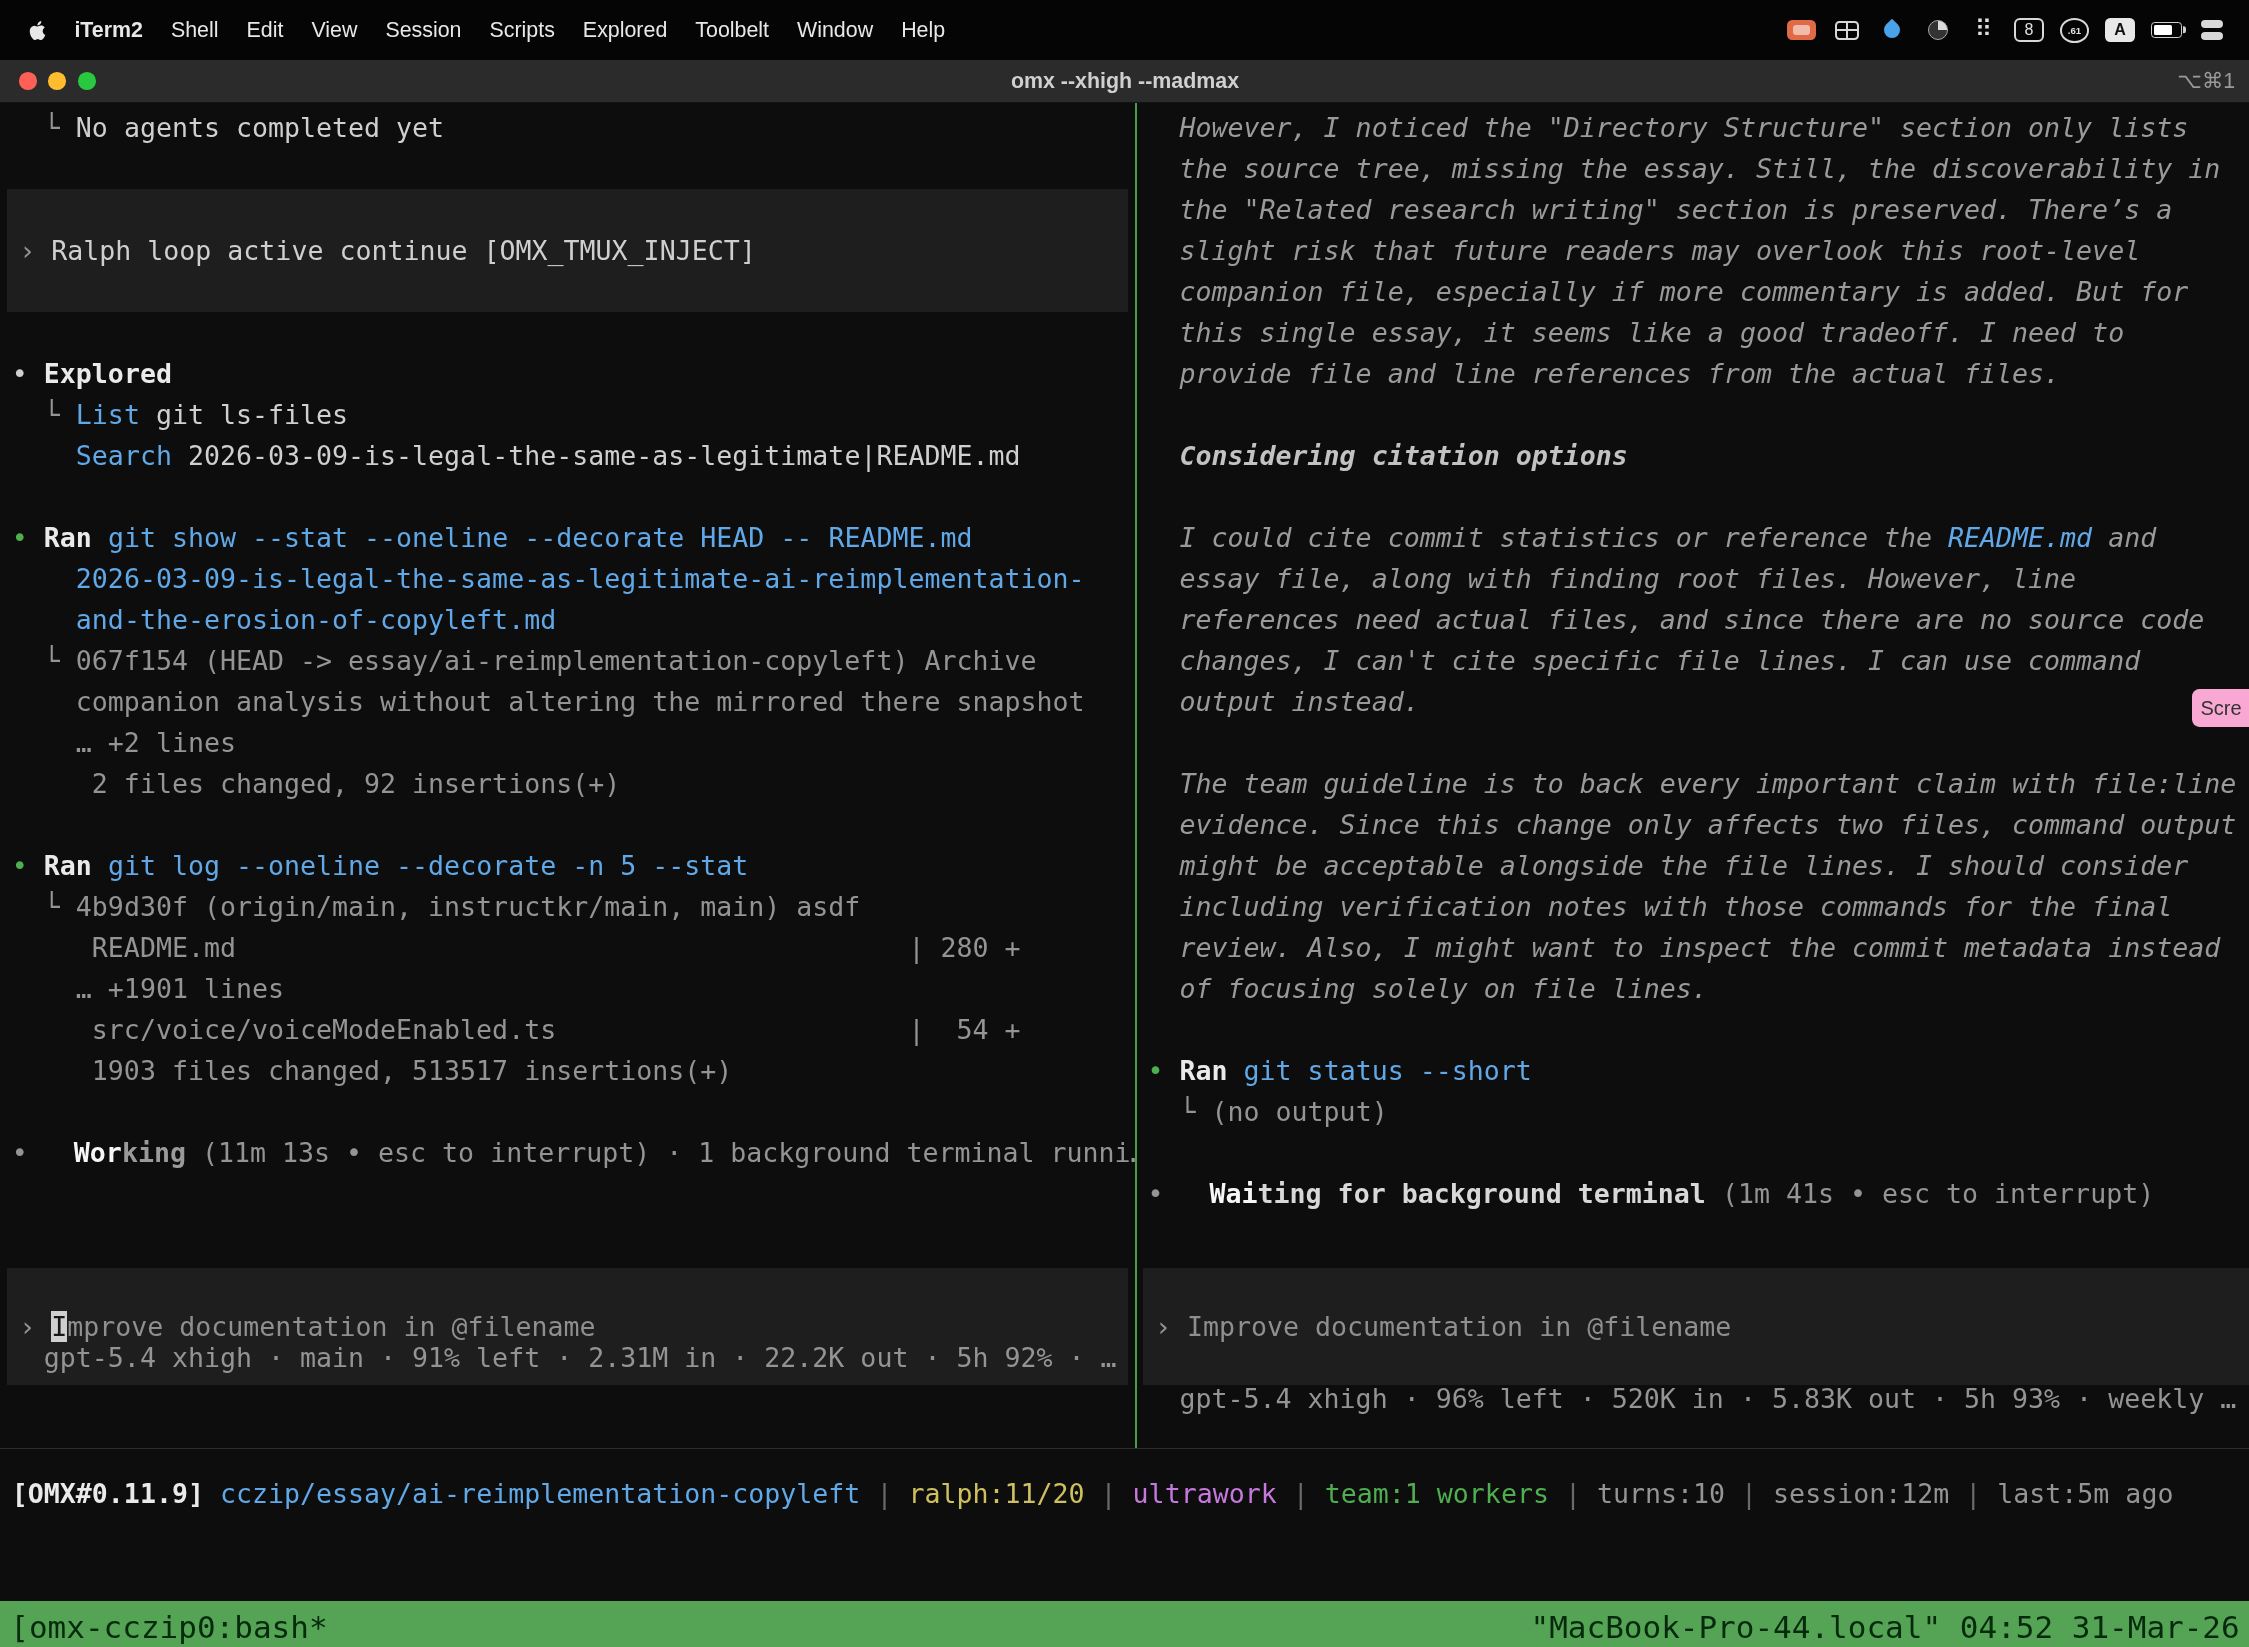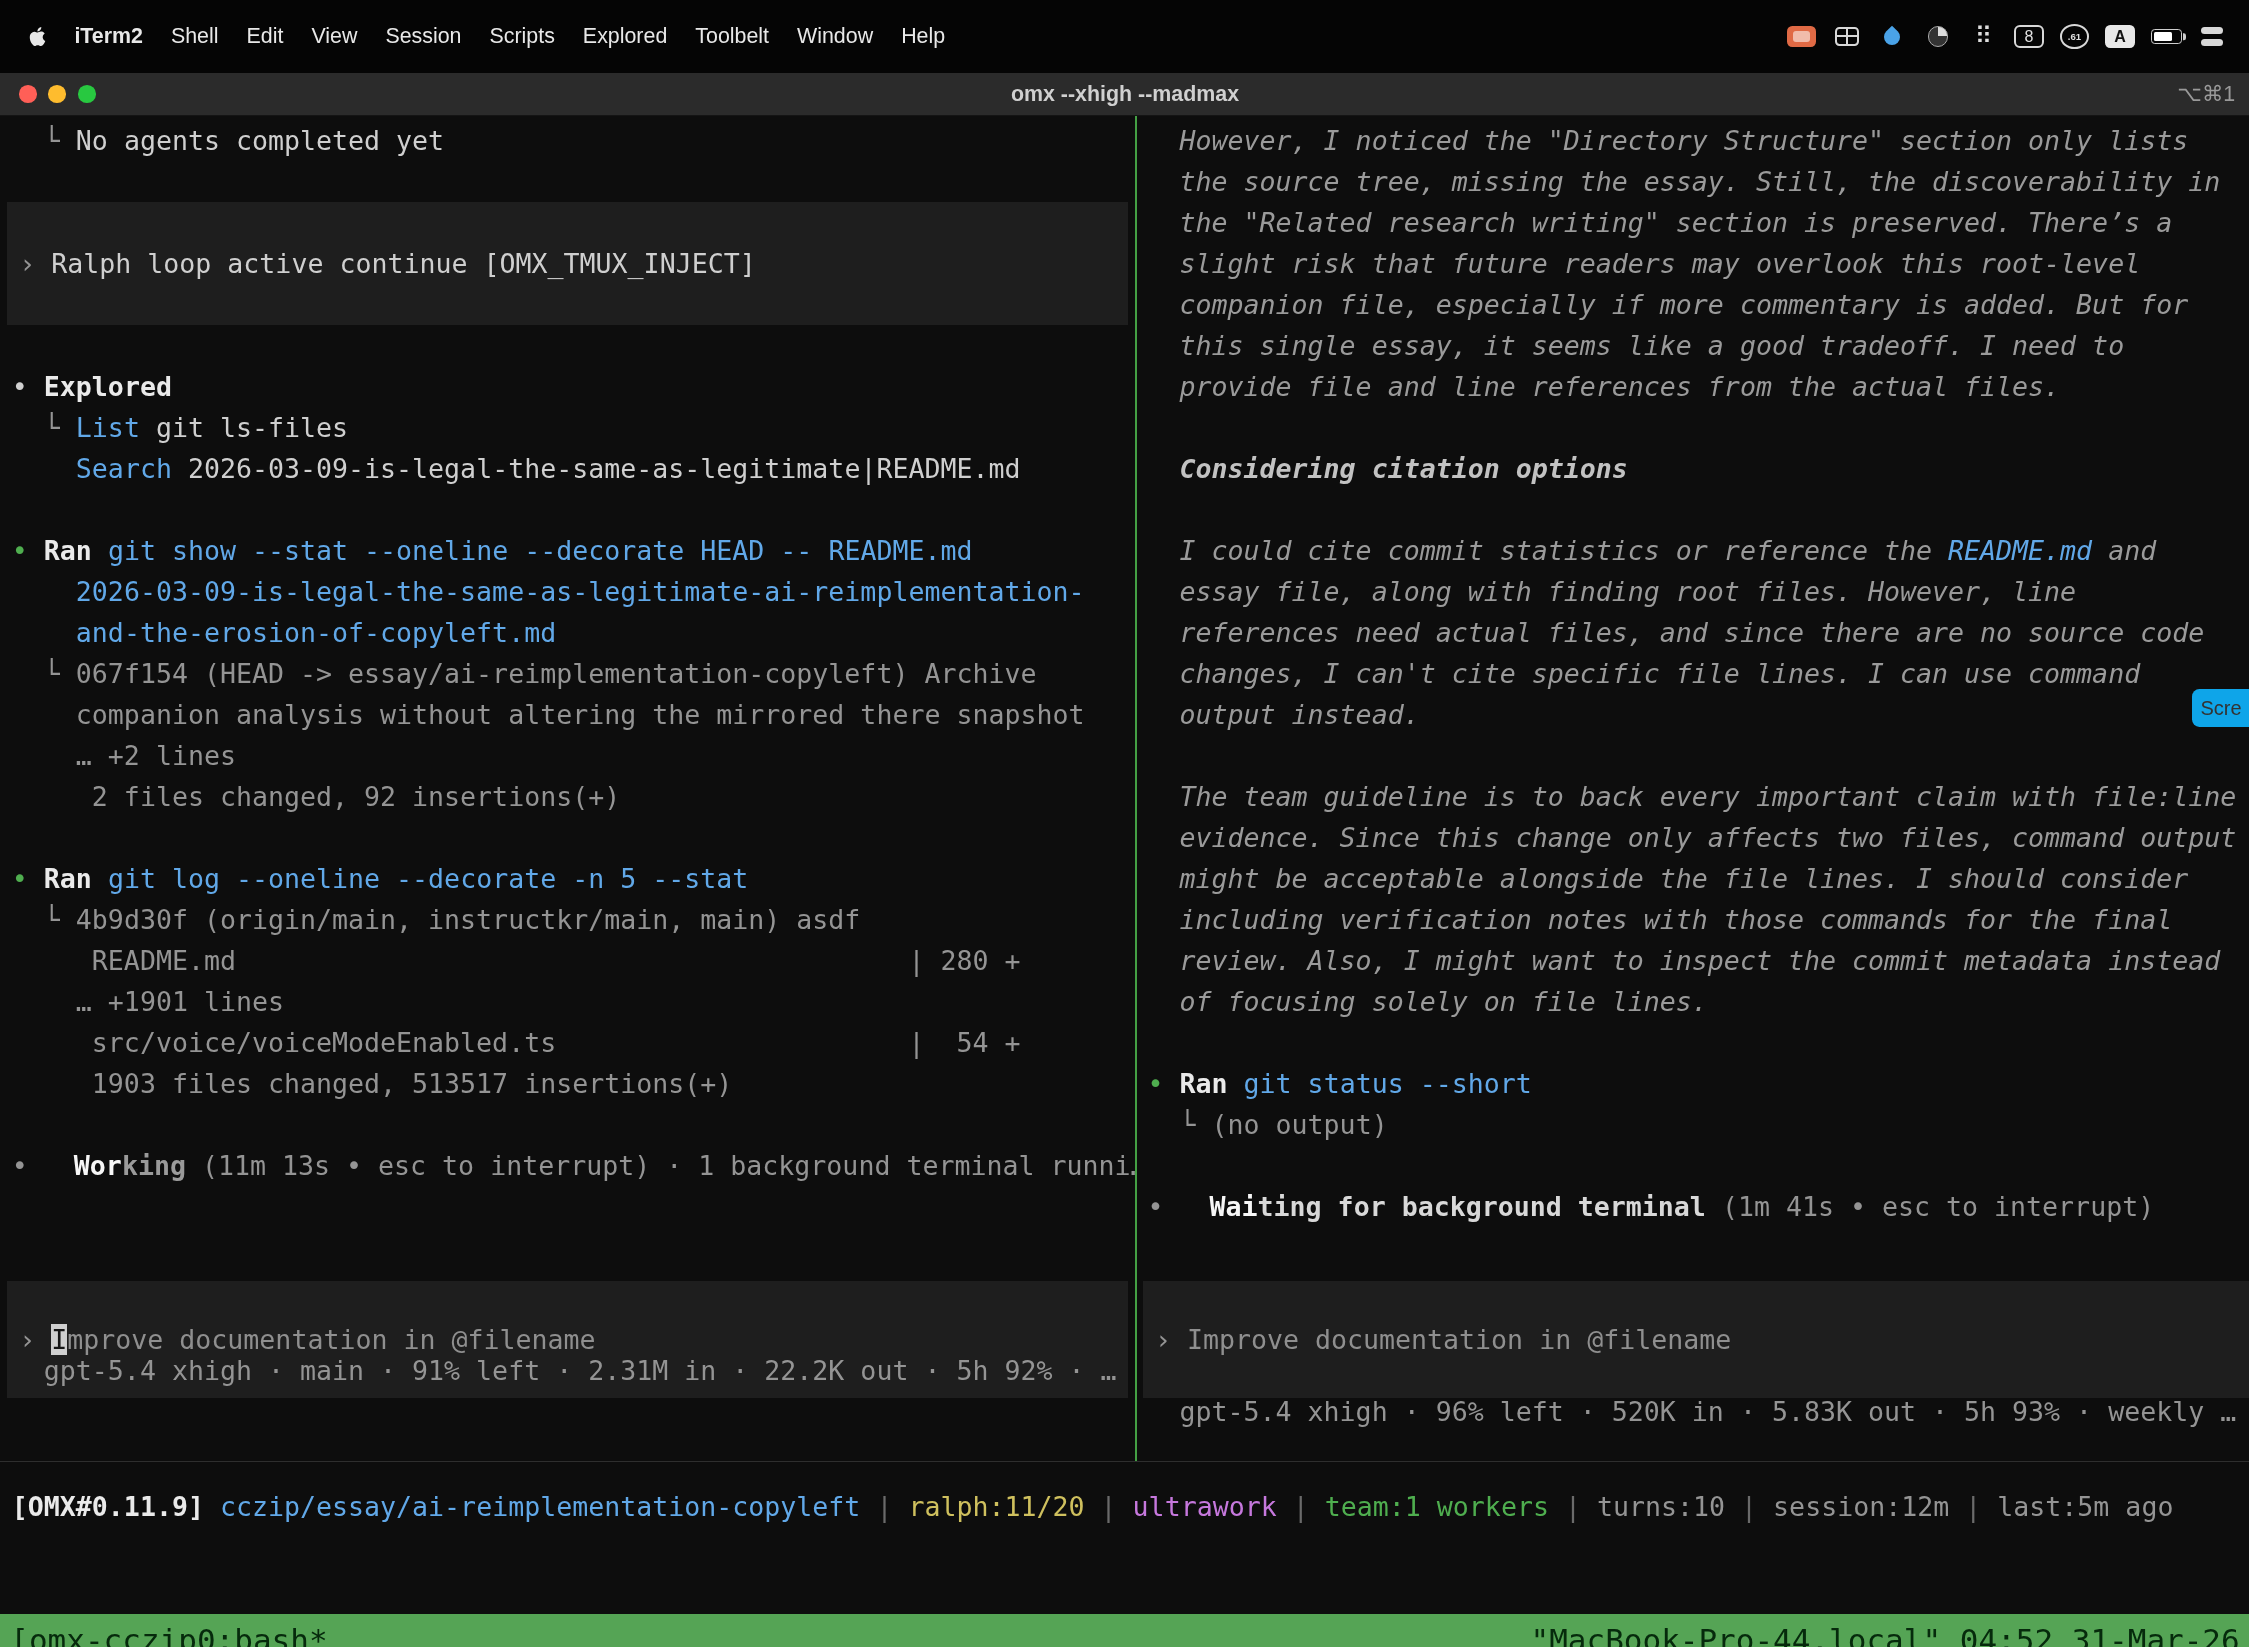--- a/index.html
+++ b/index.html
@@ -1,20 +1,20 @@
 <!DOCTYPE html>
 <html style="font-size:11.8px"><head>
 <meta charset="utf-8">
 <style>
   * { box-sizing: border-box; margin: 0; padding: 0; }
   html,body { width: 2250px; height: 1648px; background:#0d0d0d; overflow:hidden; }
   body { position: relative; }
 
   
-  .menubar{height:73px;background:#050505;display:flex;align-items:center;
+  .menubar{height:60px;background:#050505;display:flex;align-items:center;
     padding:0 14.8px;font-family:"Liberation Sans",sans-serif;font-size:21.4px;color:#e8e8e8;}
   .apple-wrap{padding:0 13.3px;display:flex;align-items:center;}
   .apple-wrap svg{width:19px;height:19px;fill:#e8e8e8;}
   .menu-items{display:flex;align-items:center;}
   .menu-item{padding:0 14px;white-space:nowrap;}
   .menu-item.first{font-weight:bold;}
   .menu-status{margin-left:auto;display:flex;align-items:center;}
   .mi{display:inline-flex;align-items:center;justify-content:center;height:34px;min-width:29.5px;
       margin:0 8px;color:#e0e0e0;position:relative;}
   .rec-icon{width:26.6px;height:20.7px;background:#e06a45;border-radius:5.2px;}
@@ -87,21 +87,21 @@
 
   
   .bottom{height:205px;position:relative;border-top:1.5px solid #2e2e2e;
     font-family:"DejaVu Sans Mono",monospace;}
   .omx-line{position:absolute;top:23.6px;left:11.8px;font-size:26.6px;line-height:41px;white-space:pre;}
   .tmux-bar{position:absolute;left:0;right:0;bottom:0;height:52px;background:#55a455;color:#062a0c;
     display:flex;align-items:center;justify-content:space-between;padding:0 10.3px;
     font-size:31px;white-space:pre;}
 
   
-  .scre-btn{position:absolute;right:0;top:689px;height:38px;width:58px;background:#0ea5e9;color:#333;
+  .scre-btn{position:absolute;right:0;top:689px;height:38px;width:58px;background:#f9a8d4;color:#333;
     border-radius:7.4px 0 0 7.4px;display:flex;align-items:center;justify-content:center;
     font:20px "Liberation Sans",sans-serif;z-index:6;}
 </style>
 </head>
 <body>
 
 <div class="menubar">
   <span class="apple-wrap">
     <svg viewBox="0 0 24 24">
         <path d="M12.152 6.896c-.948 0-2.415-1.078-3.96-1.04-2.04.027-3.91 1.183-4.961 3.014-2.117 3.675-.546 9.103 1.519 12.09 1.013 1.454 2.208 3.09 3.792 3.039 1.52-.065 2.09-.987 3.935-.987 1.831 0 2.35.987 3.96.948 1.637-.026 2.676-1.48 3.676-2.948 1.156-1.688 1.636-3.325 1.662-3.415-.039-.013-3.182-1.221-3.22-4.857-.026-3.04 2.48-4.494 2.597-4.559-1.429-2.09-3.623-2.324-4.39-2.376-2-.156-3.675 1.09-4.61 1.09zM15.53 3.83c.843-1.012 1.4-2.427 1.245-3.83-1.207.052-2.662.805-3.532 1.818-.78.896-1.454 2.338-1.273 3.714 1.338.104 2.715-.688 3.56-1.702"></path>

